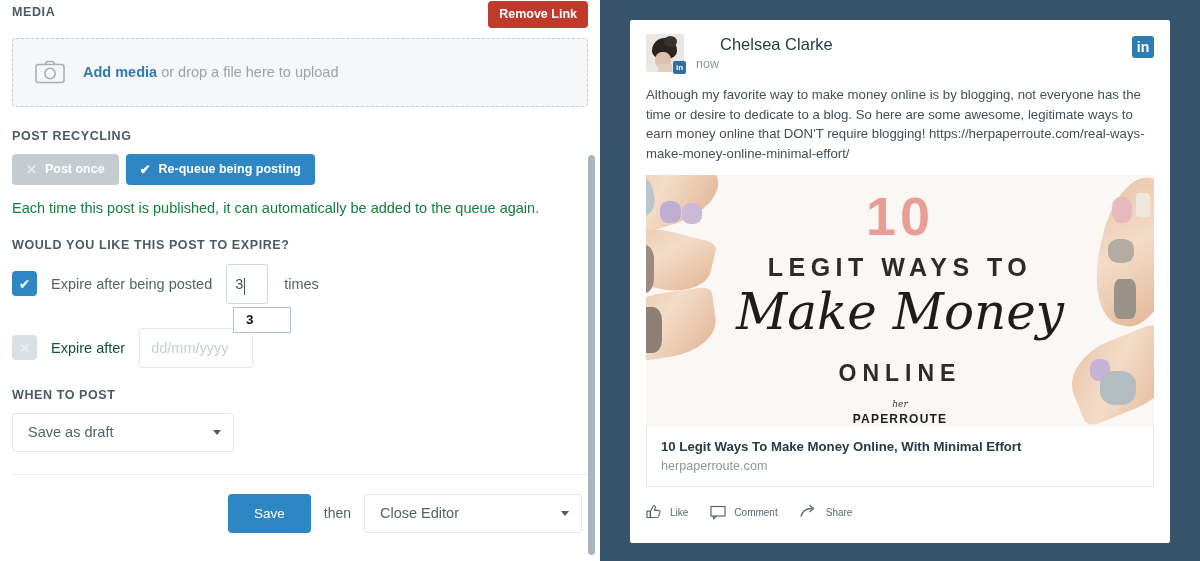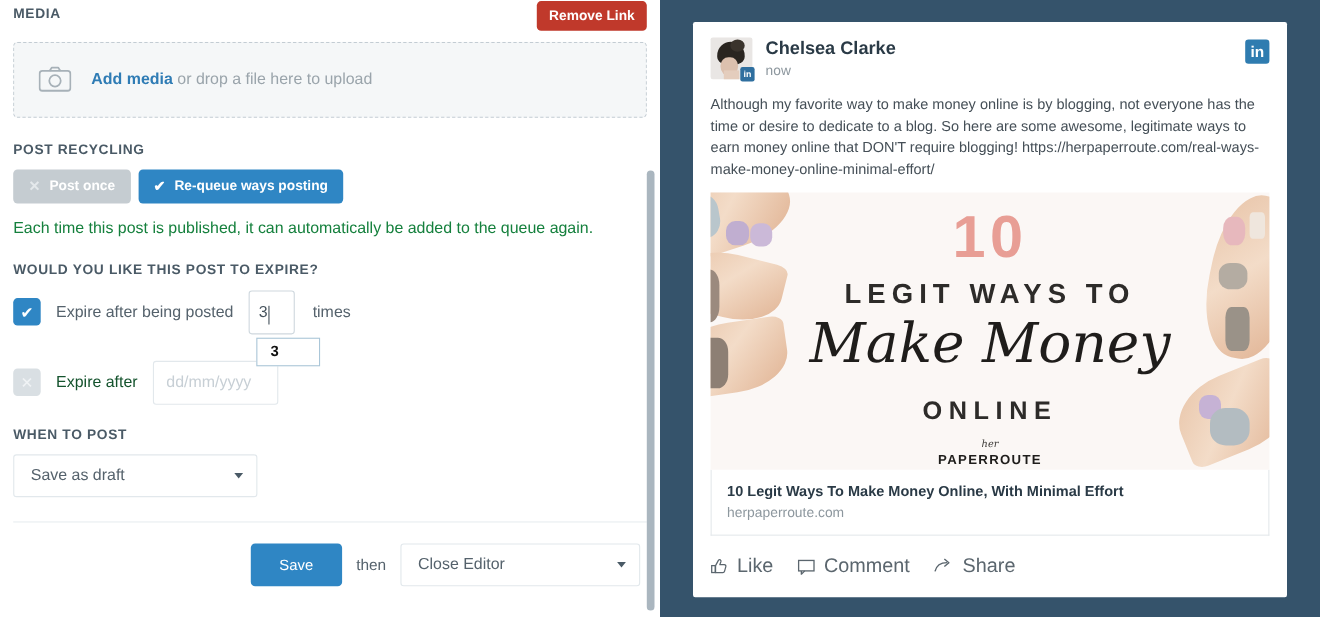--- a/index.html
+++ b/index.html
@@ -257,21 +257,21 @@
   }
   .li-badge {
     position: absolute; right: -2px; bottom: -2px;
     width: 13px; height: 13px;
     background: #2f6f9f; border-radius: 2px;
     color: #fff; font-size: 8px; font-weight: bold;
     display: flex; align-items: center; justify-content: center;
     line-height: 1;
   }
   .author-col { margin-left: 12px; padding-top: 1px; }
-  .author-name { font-size: 16.5px; font-weight: bold; color: #2a3a46; line-height: 1.15; }
+  .author-name { font-size: 16.5px; font-weight: normal; color: #2a3a46; line-height: 1.15; margin-left: 24px; }
   .post-time { font-size: 12.5px; color: #8d979e; margin-top: 3px; }
   .li-corner {
     position: absolute; right: 0; top: 2px;
     width: 22px; height: 22px;
     background: #2f7cb0; border-radius: 3px;
     color: #fff; font-size: 14px; font-weight: bold;
     display: flex; align-items: center; justify-content: center;
     font-family: "Liberation Sans", sans-serif;
     line-height: 1;
   }
@@ -345,21 +345,21 @@
   }
   .link-title { font-size: 13.2px; font-weight: bold; color: #2a3a46; }
   .link-domain { font-size: 12.6px; color: #8d979e; margin-top: 5px; }
 
   .react-bar {
     display: flex; align-items: center;
     gap: 22px;
     margin-top: 17px;
   }
   .react { display: flex; align-items: center; gap: 7px; cursor: pointer; }
-  .react span.lbl { font-size: 18px; color: #5b666e; }
+  .react span.lbl { font-size: 10px; color: #5b666e; }
 </style>
 </head>
 <body>
 
 <div id="app">
 
   <div class="editor">
 
     <div class="media-head">
       <div class="section-label">MEDIA</div>
@@ -379,21 +379,21 @@
 
     <div class="block">
       <div class="section-label">POST RECYCLING</div>
       <div class="toggle-row">
         <button class="tbtn off">
           <span class="gly">✕</span>
           <span>Post once</span>
         </button>
         <button class="tbtn on">
           <span class="gly">✔</span>
-          <span>Re-queue ways posting</span>
+          <span>Re-queue being posting</span>
         </button>
       </div>
       <div class="helper">Each time this post is published, it can automatically be added to the queue again.</div>
     </div>
 
     <div class="block">
       <div class="section-label">WOULD YOU LIKE THIS POST TO EXPIRE?</div>
 
       <div class="expire-row">
         <div class="cbox checked">✔</div>

